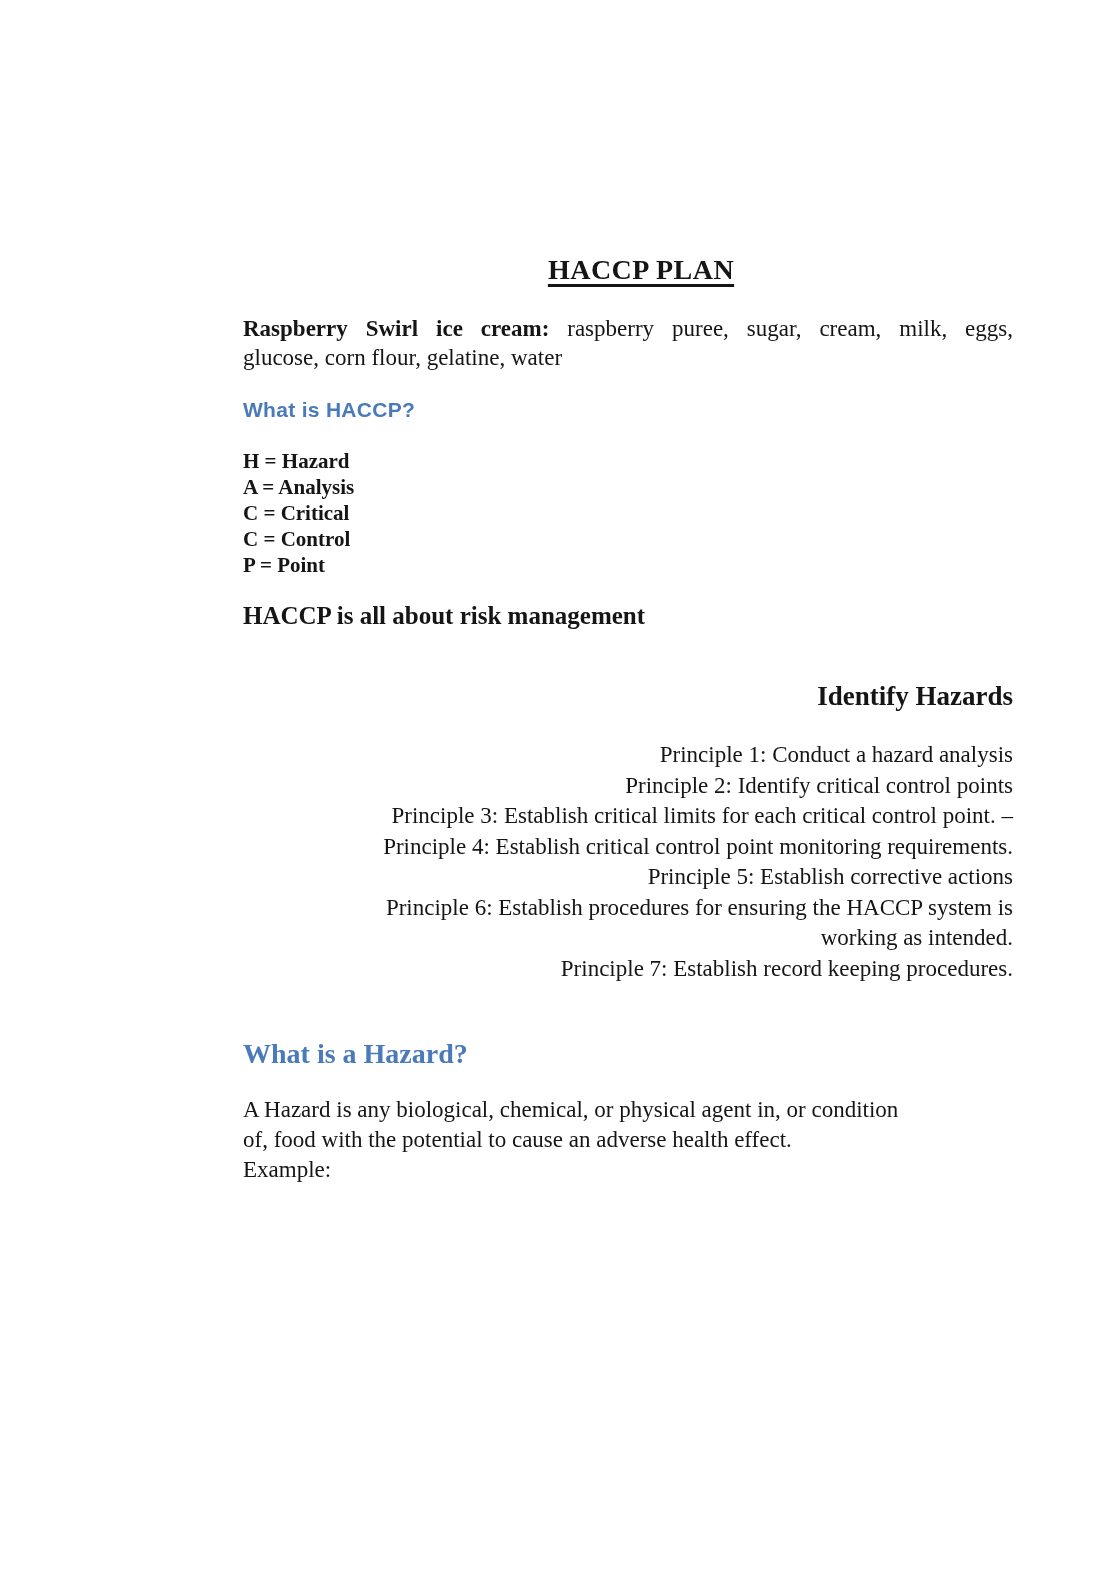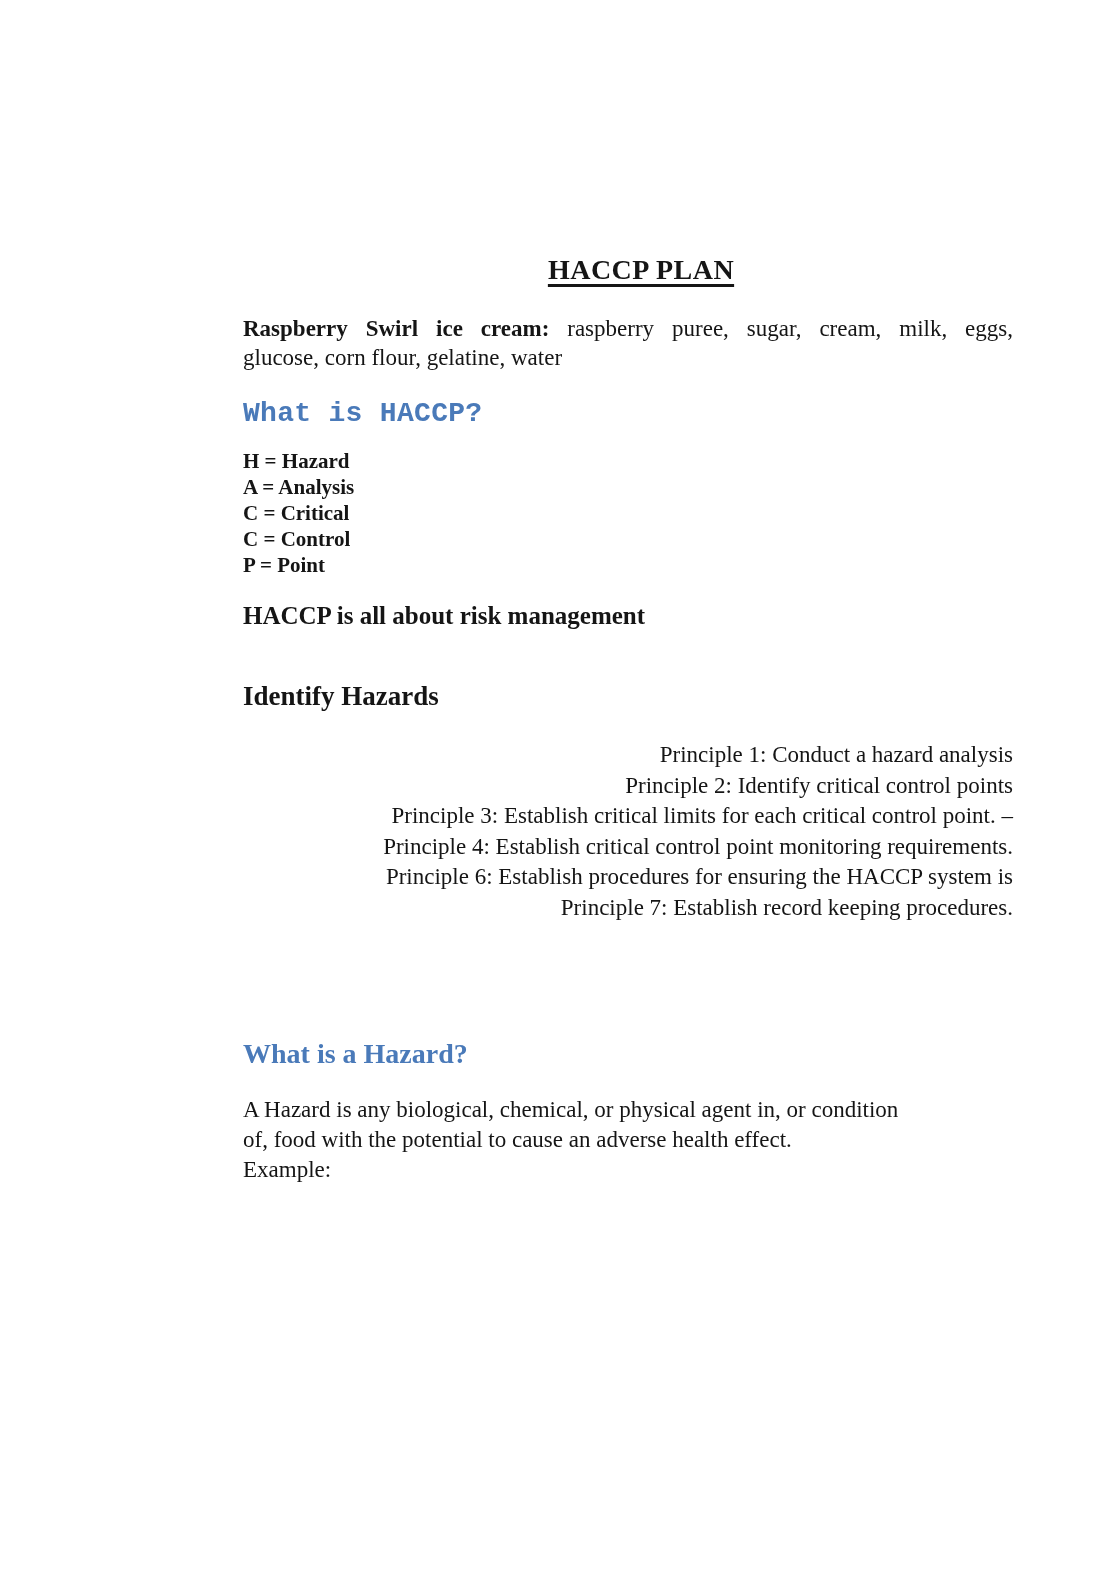--- a/index.html
+++ b/index.html
@@ -37,33 +37,33 @@
 
   .intro { top: 306px; font-size: 23px; line-height: 29px; }
   .intro .justified {
     text-align: justify;
     text-align-last: justify;
   }
   .bold { font-weight: 700; }
 
   .sans-heading {
     top: 390px;
-    font-family: Liberation Mono, monospace;
-    font-size: 28px;
+    font-family: Liberation Sans, sans-serif;
+    font-size: 21px;
     font-weight: 700;
     color: var(--accent-blue, #4a7ab9);
     letter-spacing: 0.3px;
   }
 
   .acronym { top: 440px; font-size: 21px; font-weight: 700; line-height: 26px; }
 
   .risk { top: 593px; font-size: 23px; line-height: 29px; }
   .risk .lead { font-size: 25px; font-weight: 700; }
 
-  .identify-heading { top: 673px; font-size: 27px; font-weight: 700; }
+  .identify-heading { top: 673px; font-size: 27px; font-weight: 700; text-align: right; }
 
   .principles { top: 732px; font-size: 23px; line-height: 30.5px; text-align: right; }
 
   .hazard-heading {
     top: 1030px;
     font-size: 28px;
     font-weight: 700;
     color: var(--accent-blue, #4a7ab9);
   }
 
@@ -100,21 +100,23 @@
     <div class="lead">HACCP is all about risk management</div>
   </div>
 
   <div class="block identify-heading">Identify Hazards</div>
 
   <div class="block principles">
     <div>Principle 1: Conduct a hazard analysis</div>
     <div>Principle 2: Identify critical control points</div>
     <div>Principle 3: Establish critical limits for each critical control point. –</div>
     <div>Principle 4: Establish critical control point monitoring requirements.</div>
+    <div>Principle 5: Establish corrective actions</div>
     <div>Principle 6: Establish procedures for ensuring the HACCP system is</div>
+    <div>working as intended.</div>
     <div>Principle 7: Establish record keeping procedures.</div>
   </div>
 
   <div class="block hazard-heading">What is a Hazard?</div>
 
   <div class="block hazard-para">
     <div>A Hazard is any biological, chemical, or physical agent in, or condition</div>
     <div>of, food with the potential to cause an adverse health effect.</div>
     <div>Example:</div>
   </div>

